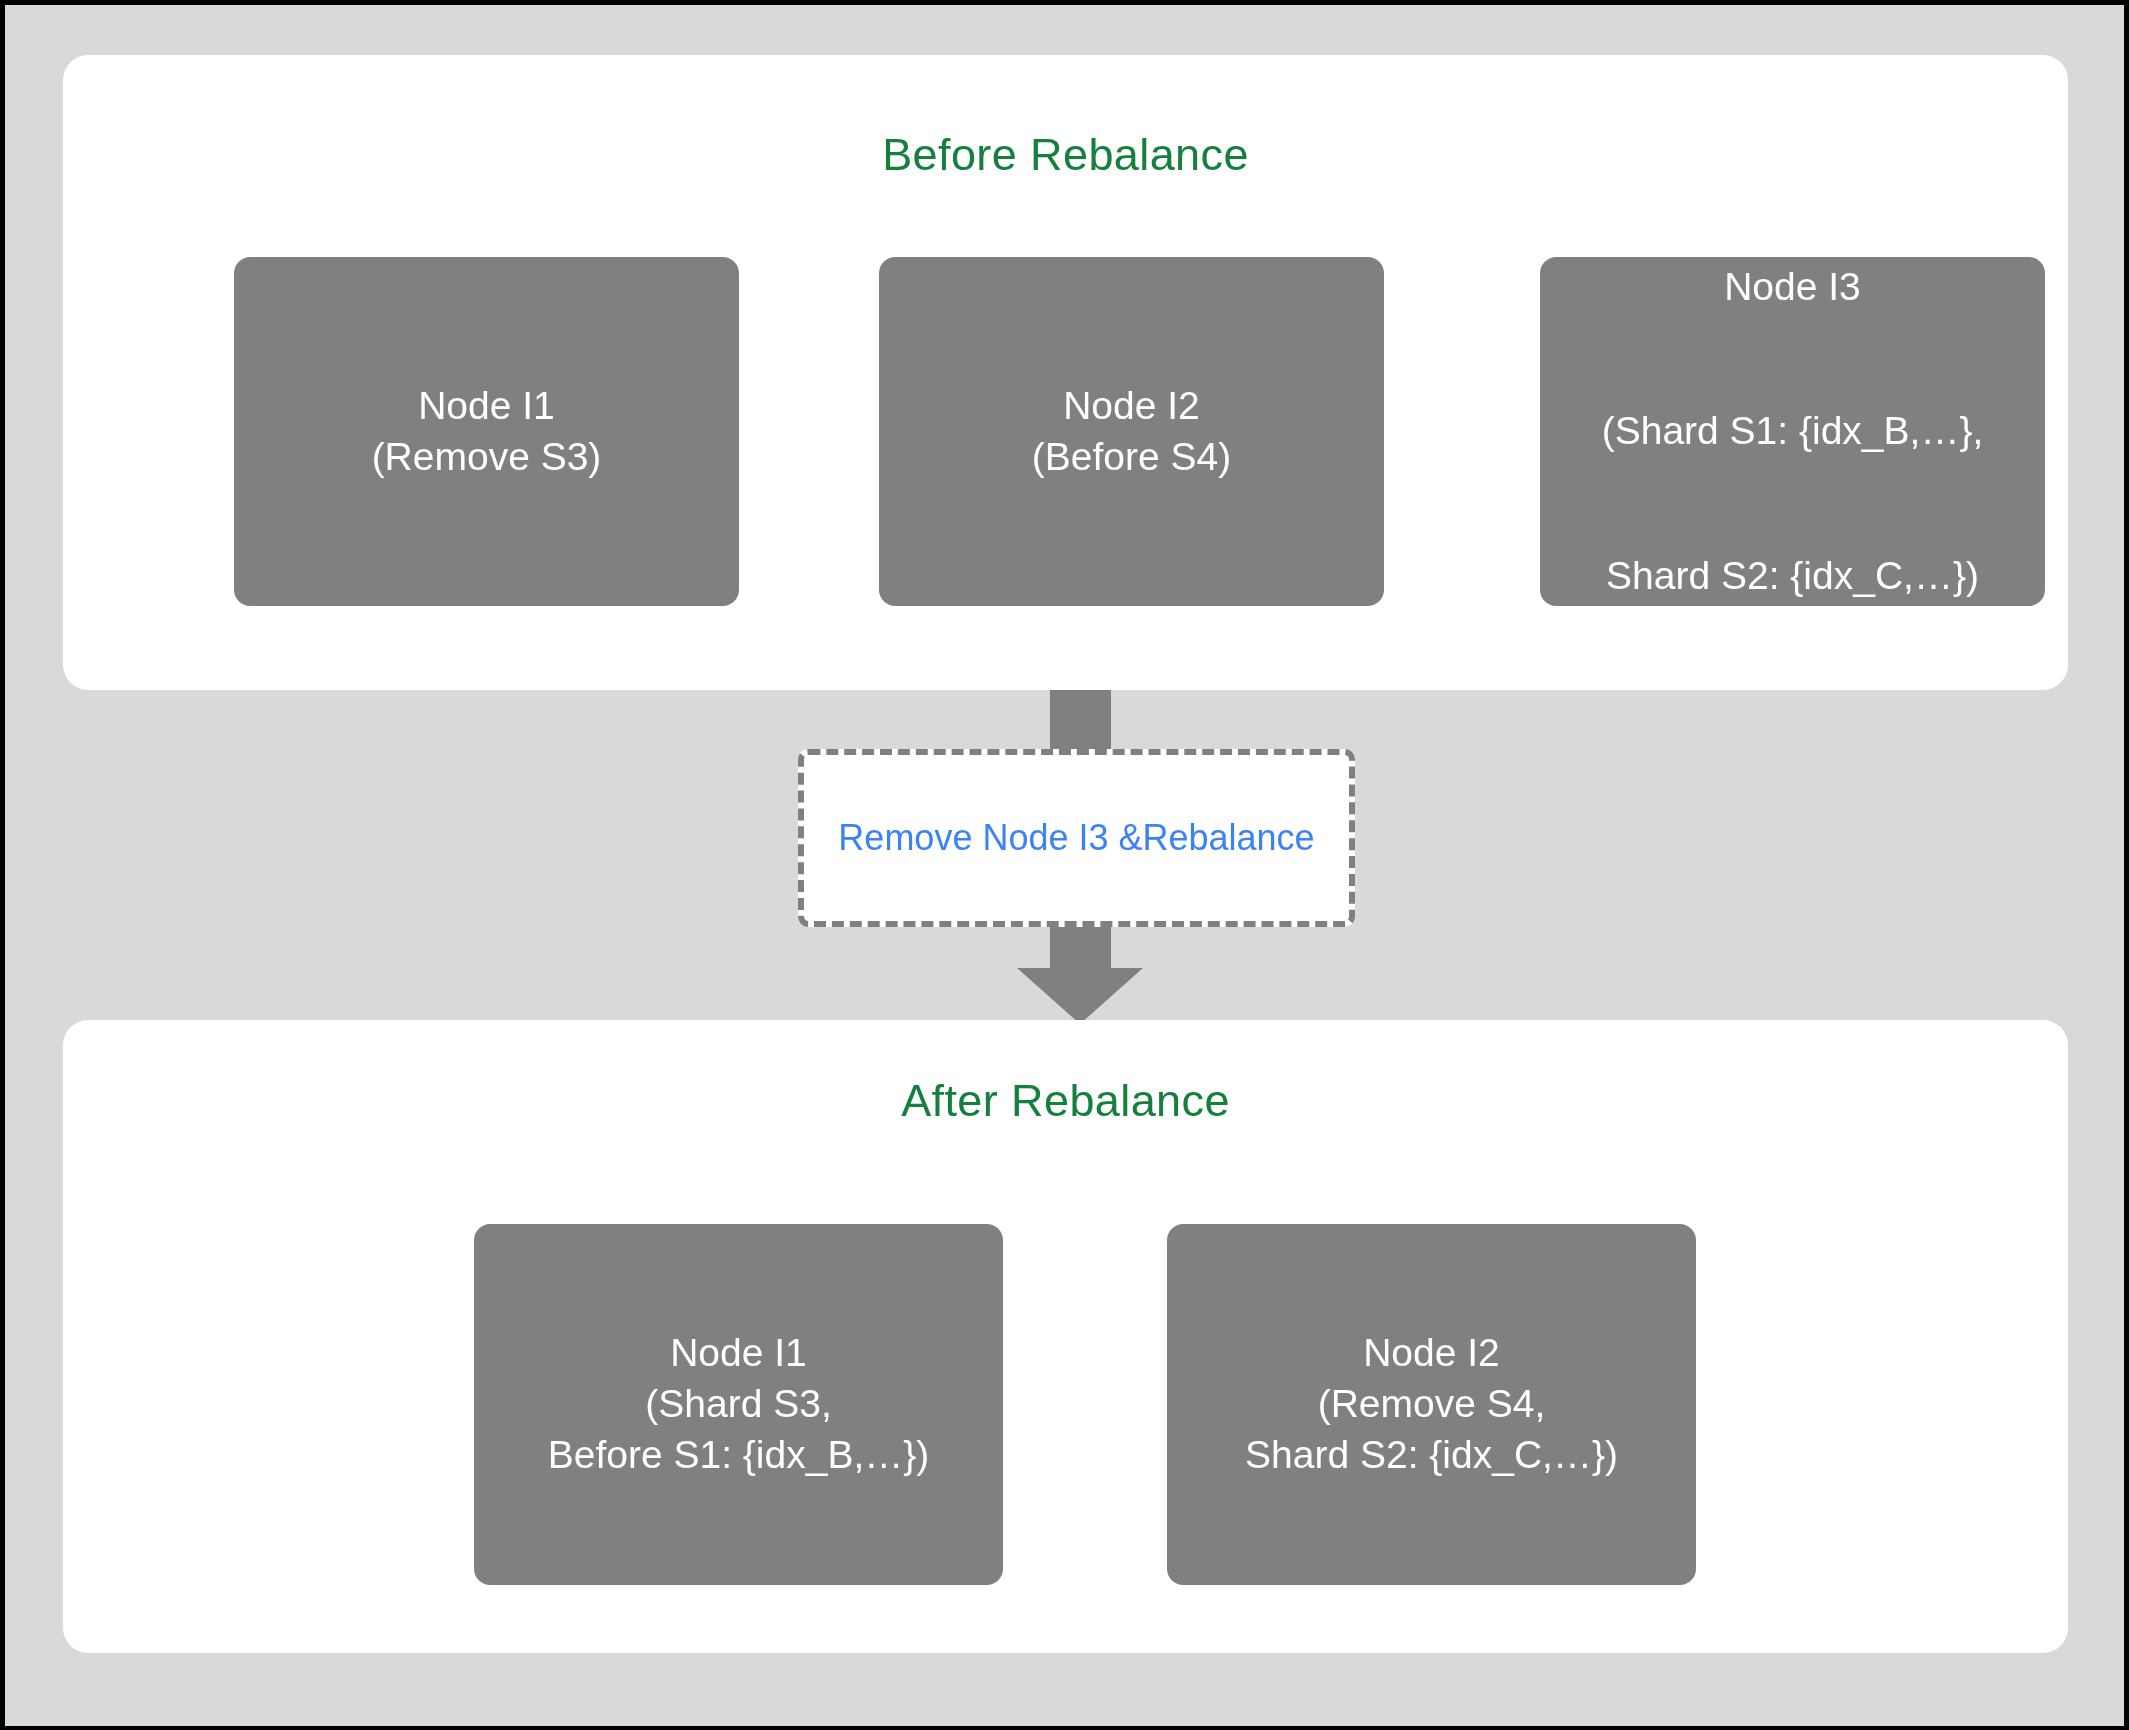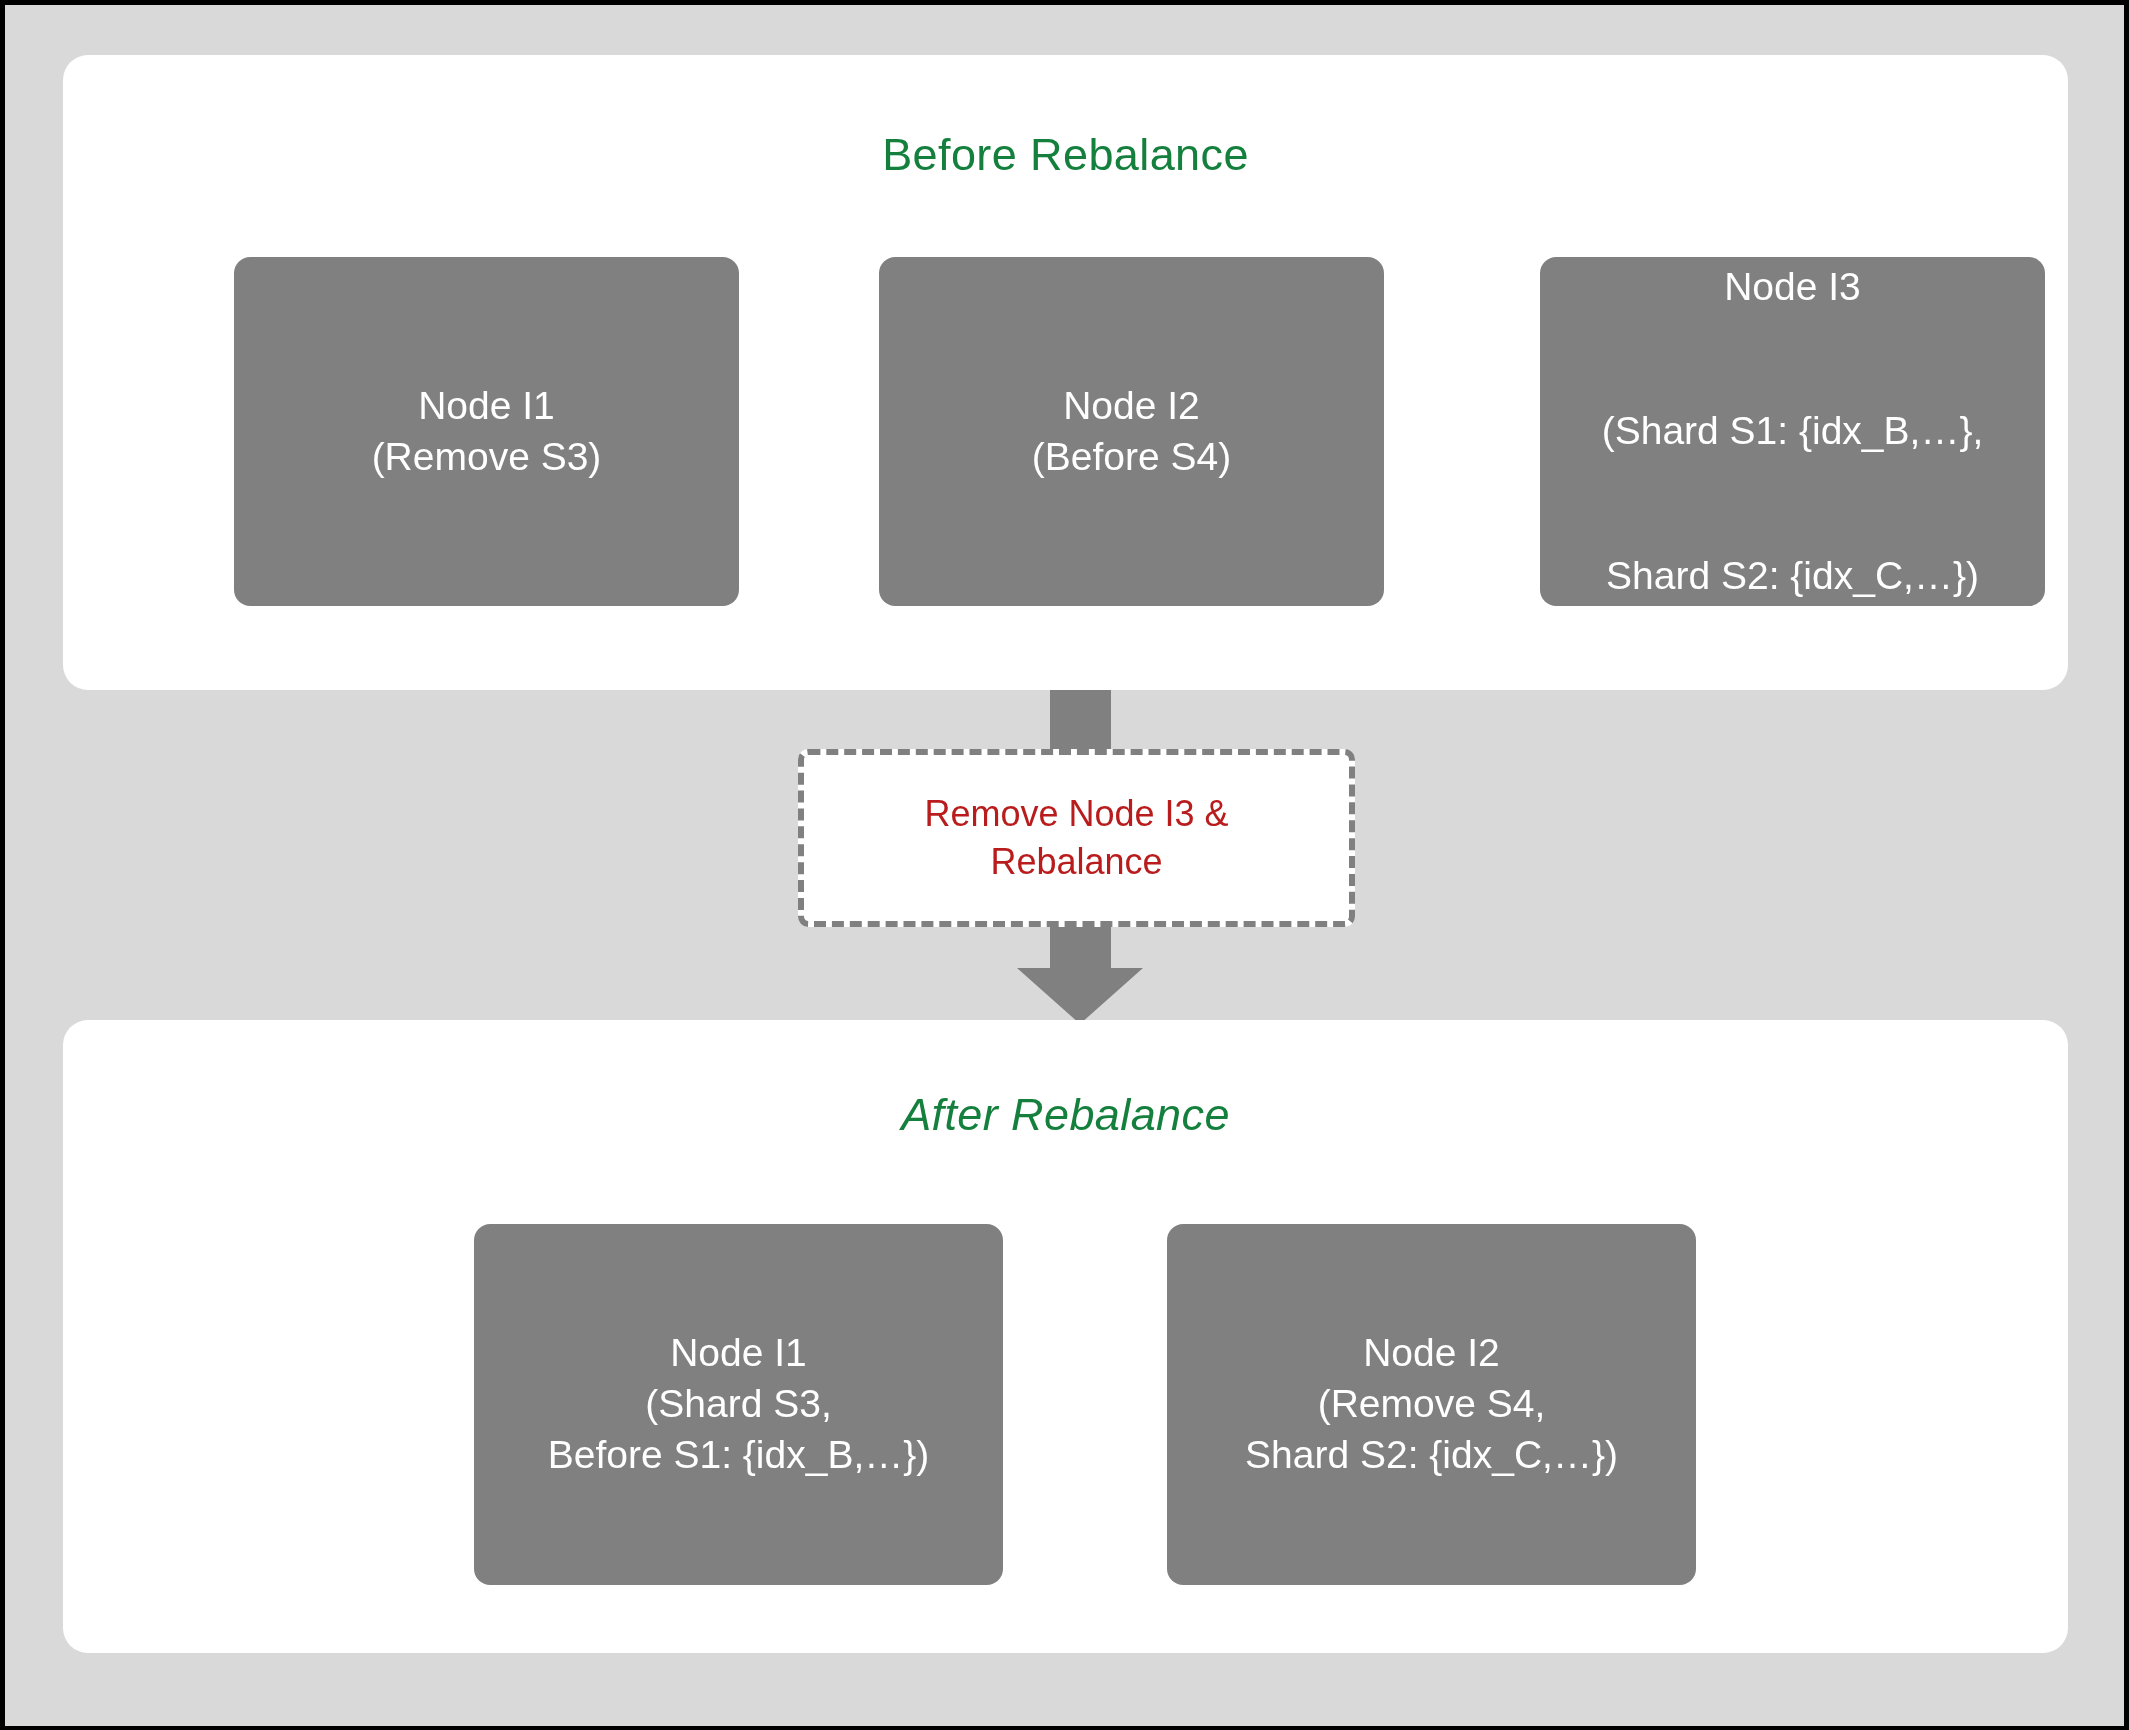--- a/index.html
+++ b/index.html
@@ -47,21 +47,21 @@
     width: 100%;
     text-align: center;
     color: #15803d;
     font-size: 45px;
     font-weight: 400;
     letter-spacing: 0.4px;
     line-height: 1;
     white-space: nowrap;
   }
   #title-before { top: 77px; }
-  #title-after  { top: 72px; font-style: italic; }
+  #title-after  { top: 58px; }
 
   
   .node-box {
     position: absolute;
     background: #808080;
     border-radius: 16.3px;
     color: #ffffff;
     display: flex;
     flex-direction: column;
     align-items: center;
@@ -108,25 +108,25 @@
     position: absolute;
     left: 793px;
     top: 744px;
     width: 557px;
     height: 178px;
     background: #ffffff;
     border: 6px dashed #808080;
     border-radius: 10.4px;
     box-sizing: border-box;
     display: flex;
-    flex-direction: column;
+    flex-direction: row;
     align-items: center;
     justify-content: center;
     text-align: center;
-    color: #b91c1c;
+    color: #3b82f6;
     font-size: 36px;
     line-height: 1.32;
   }
   #action-box .action-line { display: block; white-space: nowrap; }
 </style>
 </head>
 <body>
 
 <div id="canvas">
 

